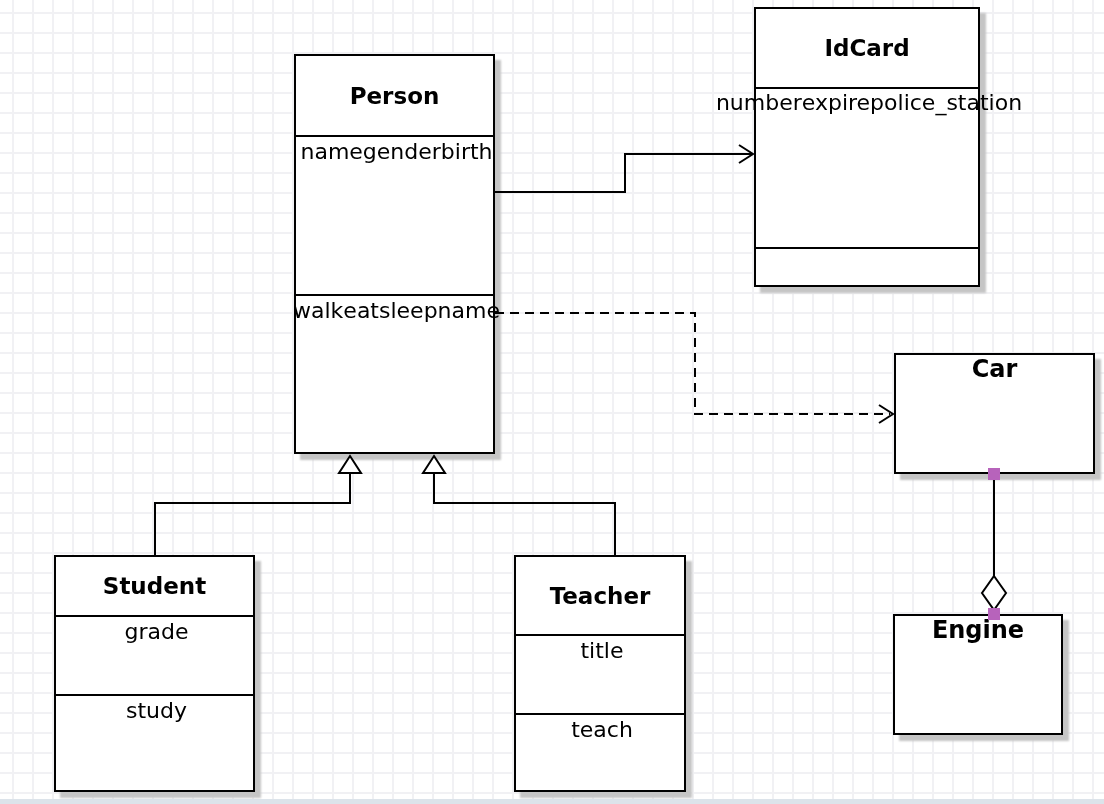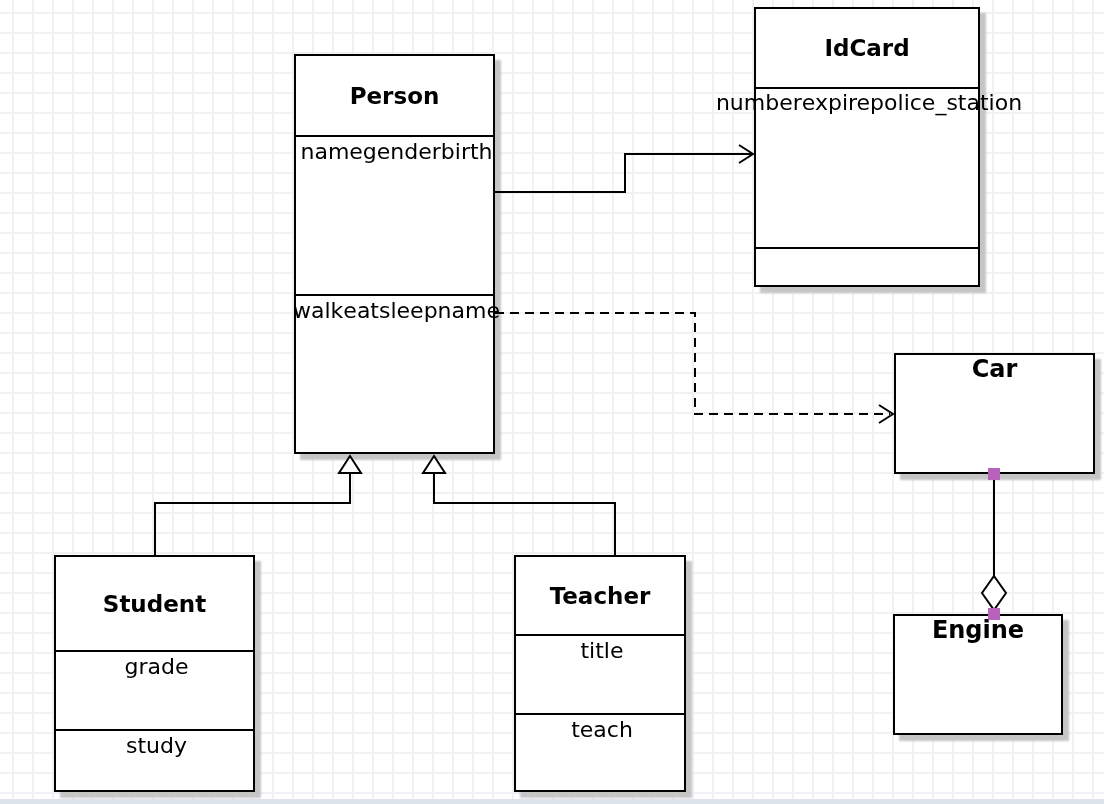--- a/index.html
+++ b/index.html
@@ -83,21 +83,21 @@
 
   <div class="uml-class simple" style="left:894px; top:353px; width:201px; height:121px;">
     <span>Car</span>
   </div>
 
   <div class="uml-class simple" style="left:893px; top:614px; width:170px; height:121px;">
     <span>Engine</span>
   </div>
 
   <div class="uml-class" style="left:54px; top:555px; width:201px; height:237px;">
-    <div class="uml-title" style="height:93px;border-radius:28px;">Student</div>
+    <div class="uml-title" style="height:58px;border-radius:28px;">Student</div>
     <div class="uml-sect" style="height:79px;">
       <div>grade</div>
     </div>
     <div class="uml-sect" style="height:77px;">
       <div>study</div>
     </div>
   </div>
 
   <div class="uml-class" style="left:514px; top:555px; width:172px; height:237px;">
     <div class="uml-title" style="height:77px;">Teacher</div>

